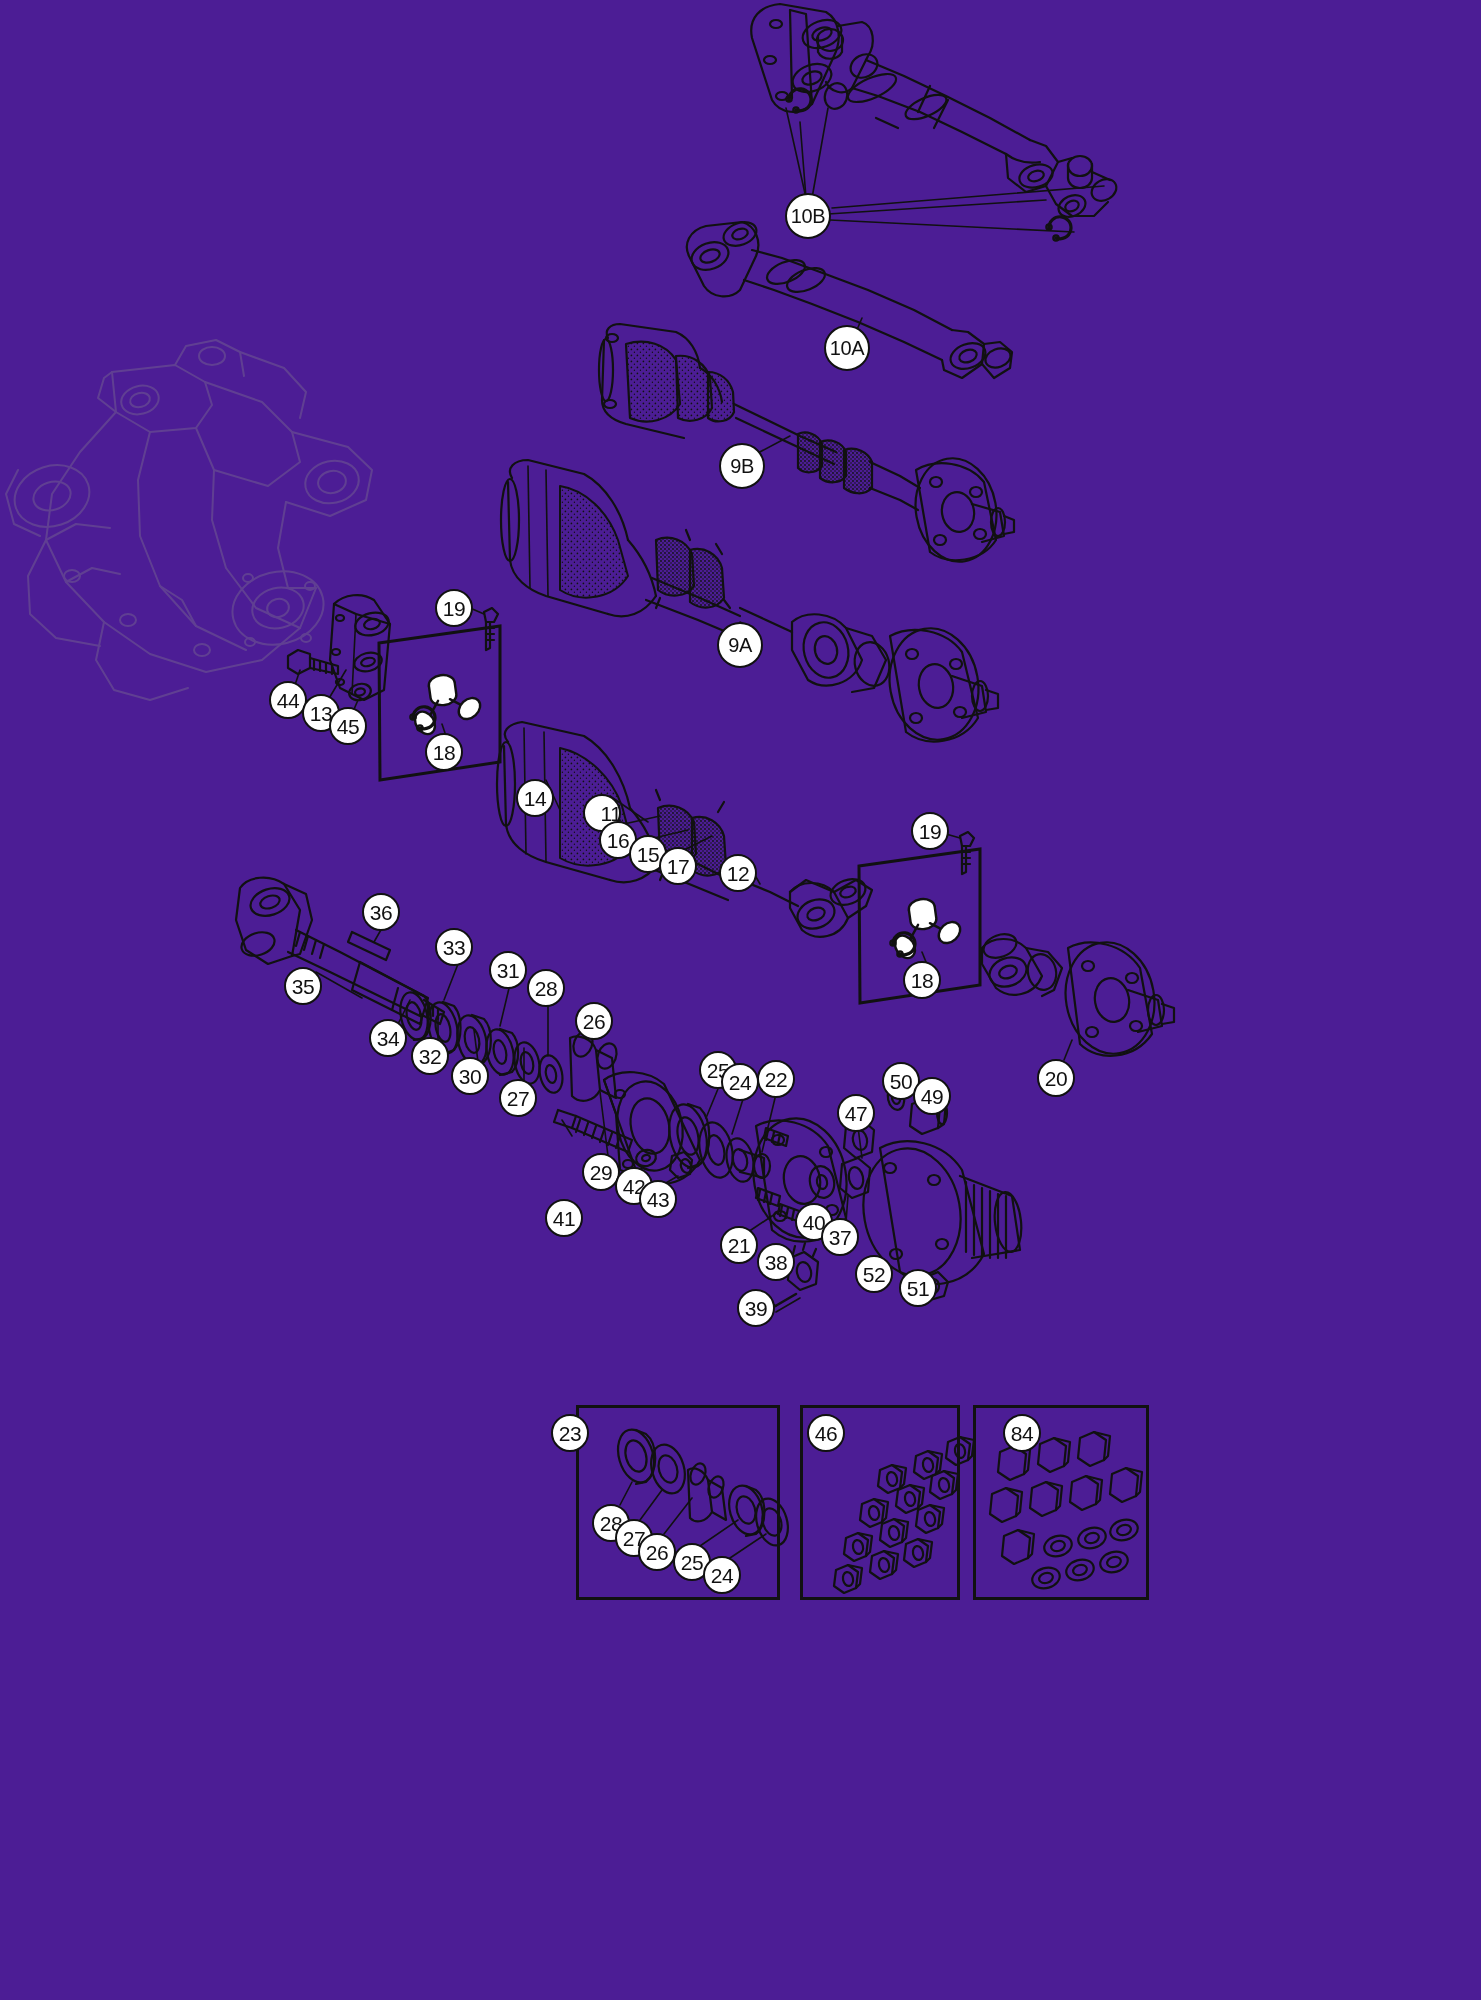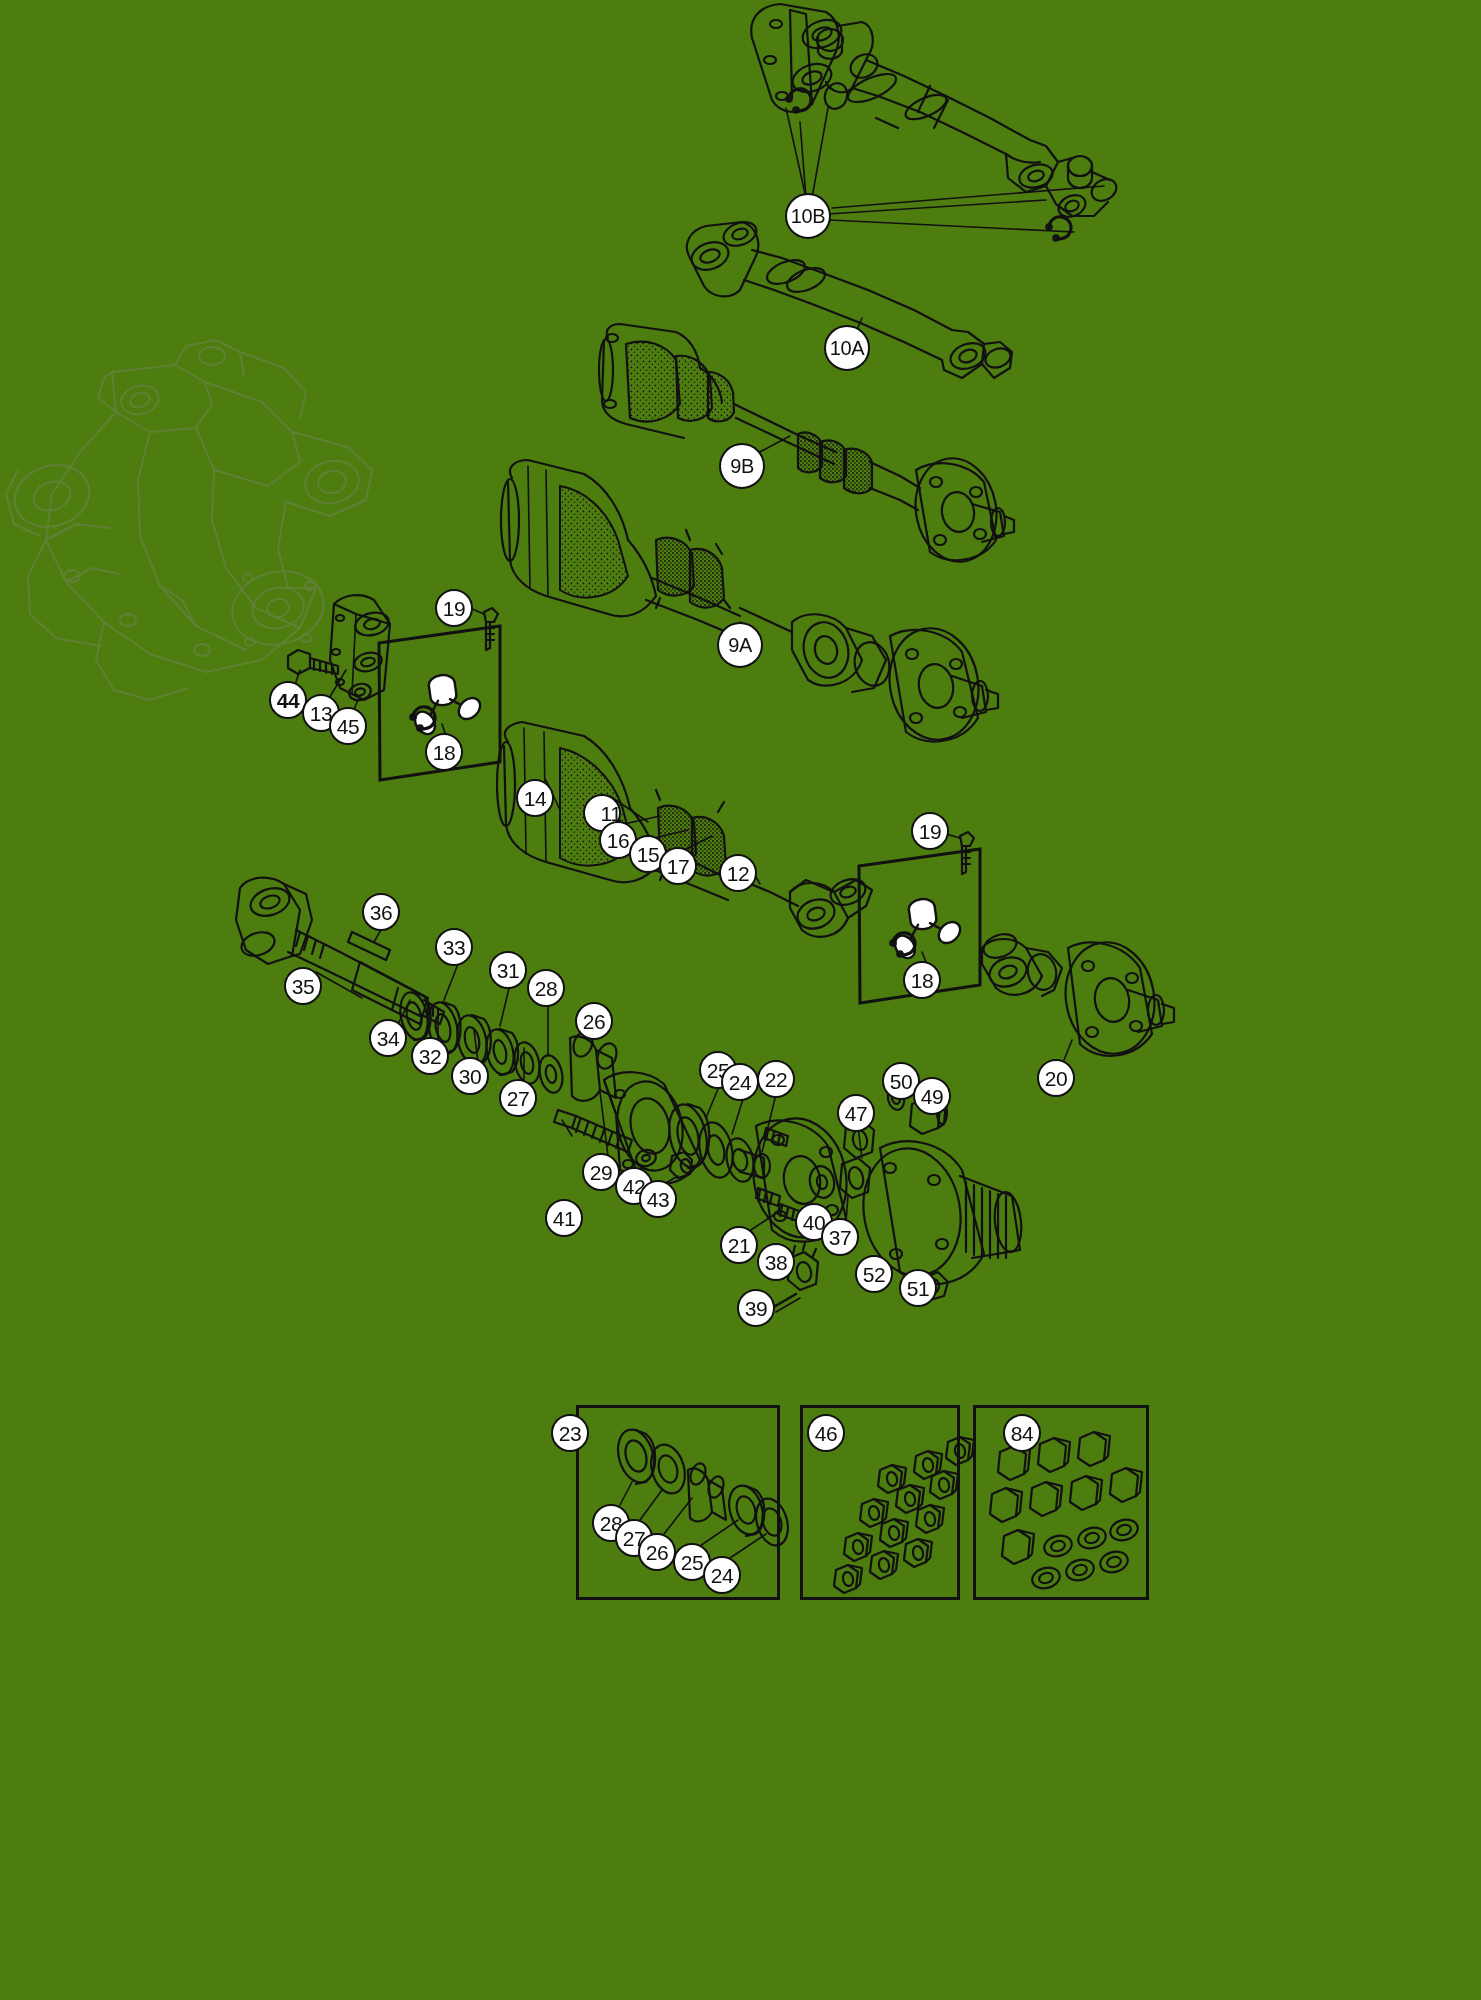--- a/index.html
+++ b/index.html
@@ -5,21 +5,21 @@
 <style>
   html,body{margin:0;padding:0;background:#ffffff;}
   body{
     font-family:"Liberation Sans", sans-serif;
     -webkit-font-smoothing:antialiased;
   }
   #sheet{
     position:relative;
     width:1481px;
     height:2000px;
-    background:#4d7c0f;
+    background:#4c1d95;
     overflow:hidden;
   }
   #art{
     position:absolute;
     left:0; top:0;
     width:1481px;
     height:2000px;
   }
   
   .callout{
@@ -675,21 +675,21 @@
   <div class="panel" style="left:576px; top:1405px; width:204px; height:195px;"></div>
   <div class="panel" style="left:800px; top:1405px; width:160px; height:195px;"></div>
   <div class="panel" style="left:973px; top:1405px; width:176px; height:195px;"></div>
 
   <div id="callout-layer">
       <div class="callout sz-w" style="left: 808px; top: 216px;">10B</div>
       <div class="callout sz-w" style="left: 847px; top: 348px;">10A</div>
       <div class="callout sz-w" style="left: 742px; top: 466px;">9B</div>
       <div class="callout sz-w" style="left: 740px; top: 645px;">9A</div>
       <div class="callout sz-n" style="left: 454px; top: 608px;">19</div>
-      <div class="callout sz-n" style="left: 288px; top: 700px; font-weight: bold;">44</div>
+      <div class="callout sz-n" style="left: 288px; top: 700px;">44</div>
       <div class="callout sz-n" style="left: 321px; top: 713px;">13</div>
       <div class="callout sz-n" style="left: 348px; top: 726px;">45</div>
       <div class="callout sz-n" style="left: 444px; top: 752px;">18</div>
       <div class="callout sz-n" style="left: 535px; top: 798px;">14</div>
       <div class="callout sz-n" style="left: 602px; top: 813px; padding-left: 18px;">11</div>
       <div class="callout sz-n" style="left: 618px; top: 840px;">16</div>
       <div class="callout sz-n" style="left: 648px; top: 854px;">15</div>
       <div class="callout sz-n" style="left: 678px; top: 866px;">17</div>
       <div class="callout sz-n" style="left: 738px; top: 873px;">12</div>
       <div class="callout sz-n" style="left: 930px; top: 831px;">19</div>

